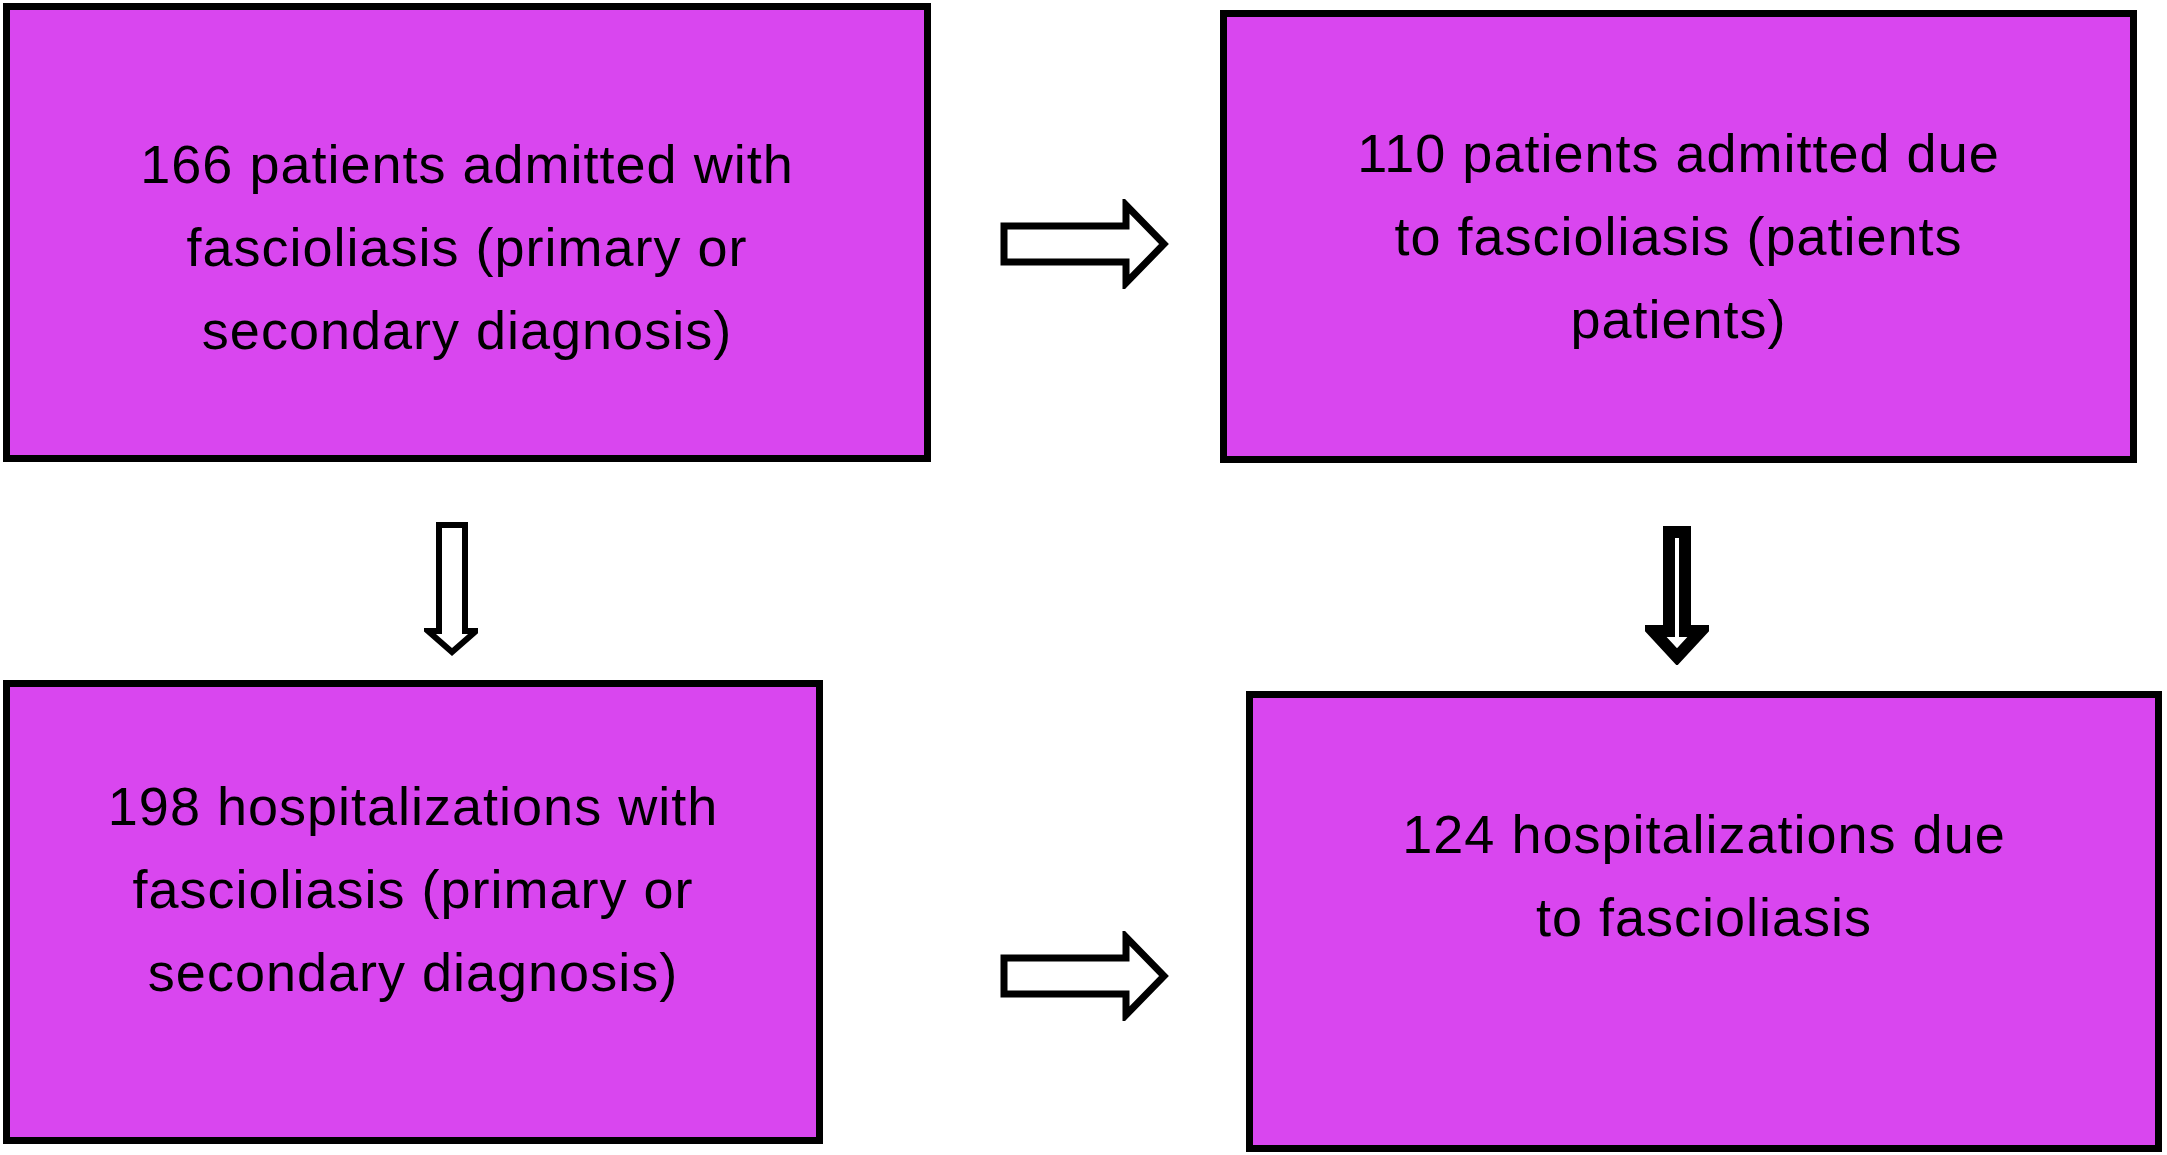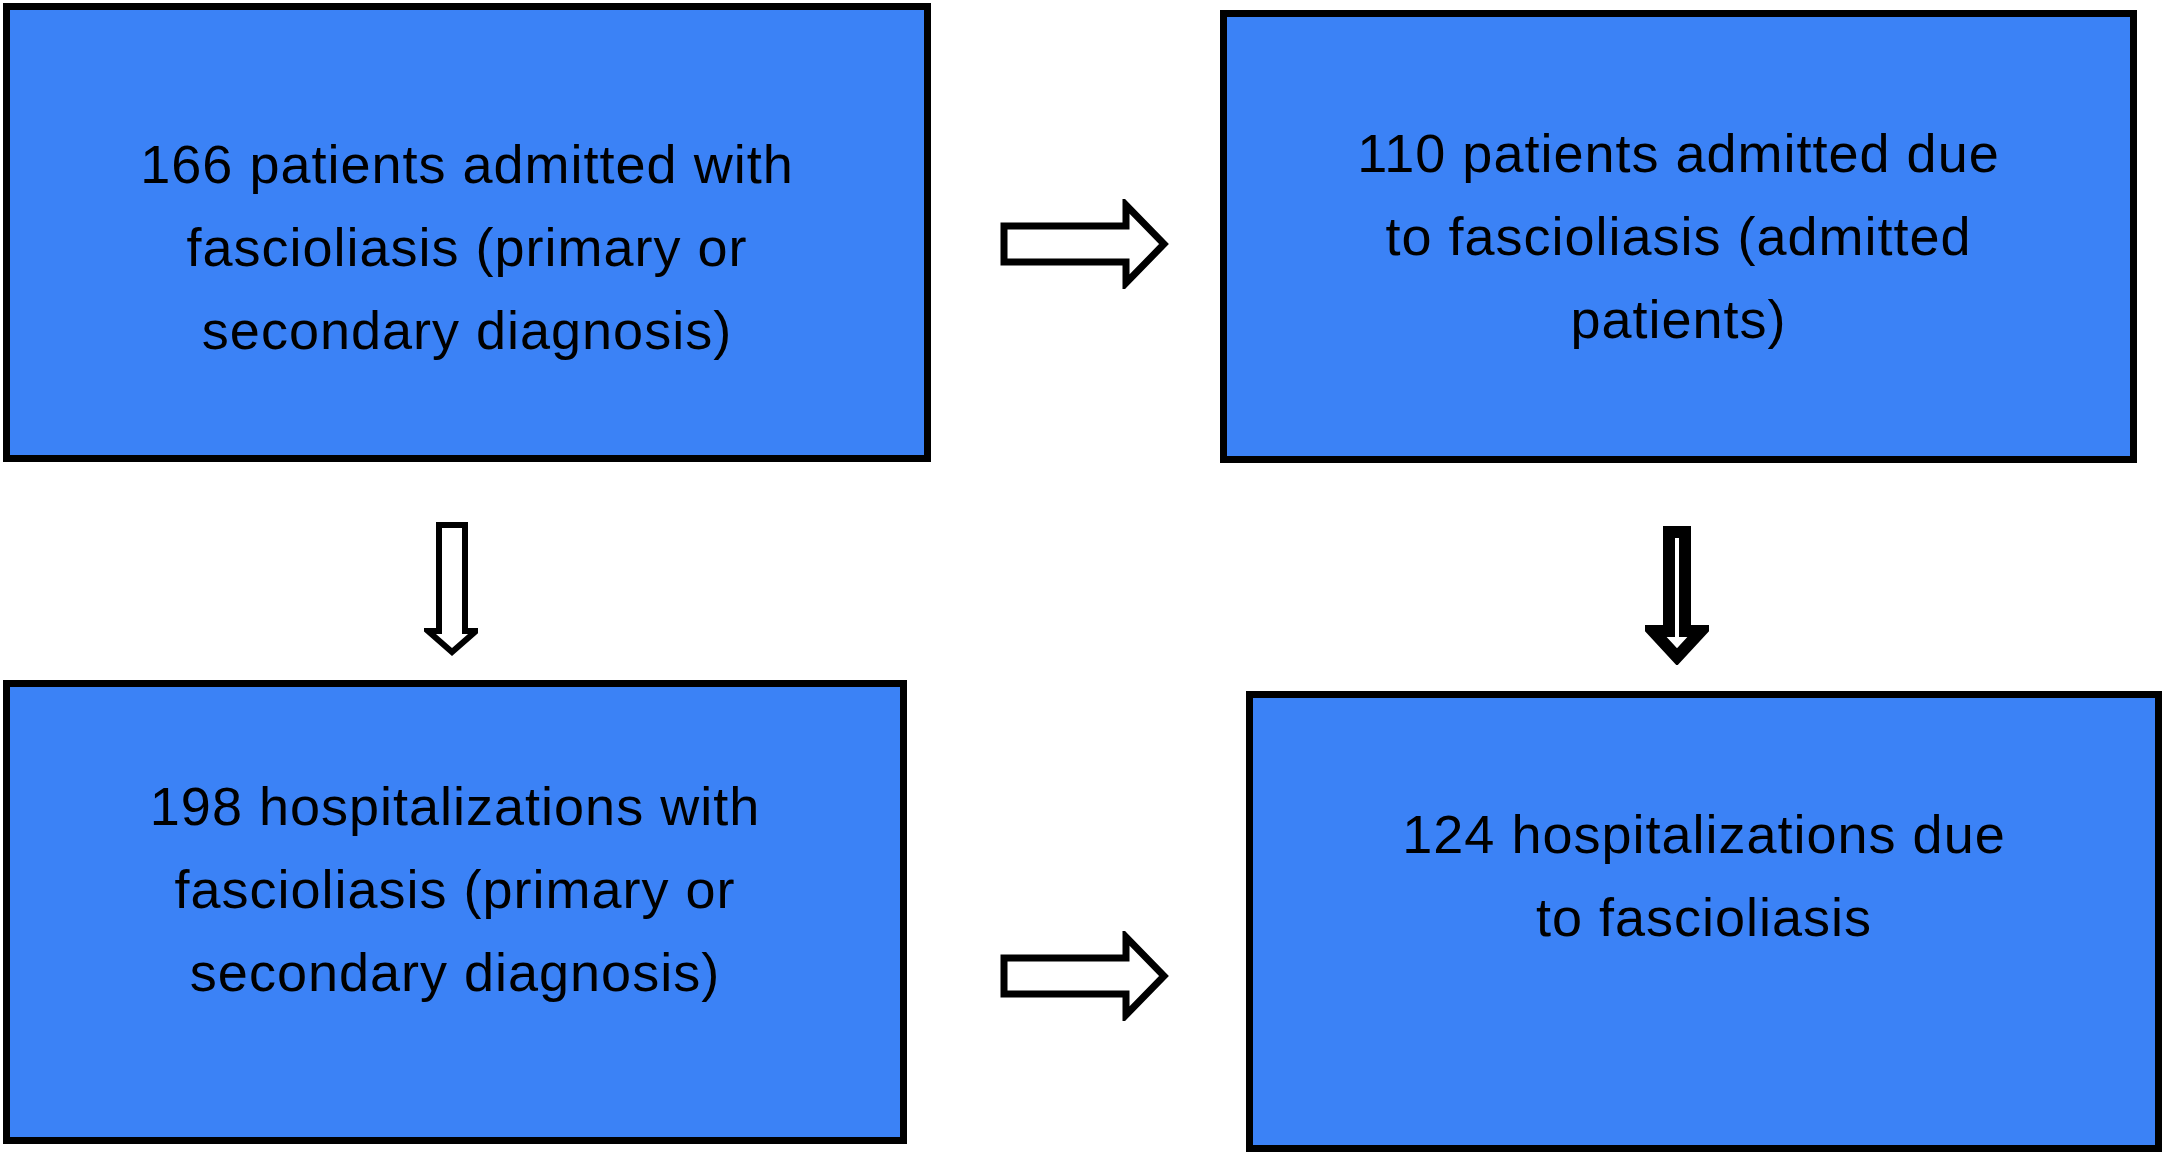--- a/index.html
+++ b/index.html
@@ -13,37 +13,37 @@
     height: 1155px;
     background: #ffffff;
     font-family: "Liberation Sans", sans-serif;
     color: #000000;
     overflow: hidden;
   }
   .box {
     position: absolute;
     box-sizing: border-box;
     border: 7px solid #000000;
-    background: #3b82f6;
+    background: #d946ef;
     display: flex;
     flex-direction: column;
     justify-content: center;
     align-items: center;
     text-align: center;
     font-size: 54px;
     letter-spacing: 1px;
     font-weight: 400;
   }
   .box-line {
     line-height: 83px;
     white-space: nowrap;
   }
   .box-tl { left: 3px;    top: 3px;   width: 928px; height: 459px; padding-top: 30px; }
   .box-tr { left: 1220px; top: 10px;  width: 917px; height: 453px; }
-  .box-bl { left: 3px;    top: 680px; width: 904px; height: 464px; padding-bottom: 46px; }
+  .box-bl { left: 3px;    top: 680px; width: 820px; height: 464px; padding-bottom: 46px; }
   .box-br { left: 1246px; top: 691px; width: 916px; height: 461px; padding-bottom: 92px; }
   .arrow { position: absolute; display: block; }
   .arrow-h1    { left: 1000px; top: 199px; }
   .arrow-h2    { left: 1000px; top: 931px; }
   .arrow-vthin { left: 424px;  top: 520px; }
   .arrow-vbold { left: 1645px; top: 525px; }
   .arrow polygon {
     fill: #ffffff;
     stroke: #000000;
     stroke-linejoin: miter;
@@ -55,21 +55,21 @@
 <div class="canvas">
 
   <div class="box box-tl">
     <div class="box-line">166 patients admitted with</div>
     <div class="box-line">fascioliasis (primary or</div>
     <div class="box-line">secondary diagnosis)</div>
   </div>
 
   <div class="box box-tr">
     <div class="box-line">110 patients admitted due</div>
-    <div class="box-line">to fascioliasis (admitted</div>
+    <div class="box-line">to fascioliasis (patients</div>
     <div class="box-line">patients)</div>
   </div>
 
   <div class="box box-bl">
     <div class="box-line">198 hospitalizations with</div>
     <div class="box-line">fascioliasis (primary or</div>
     <div class="box-line">secondary diagnosis)</div>
   </div>
 
   <div class="box box-br">

